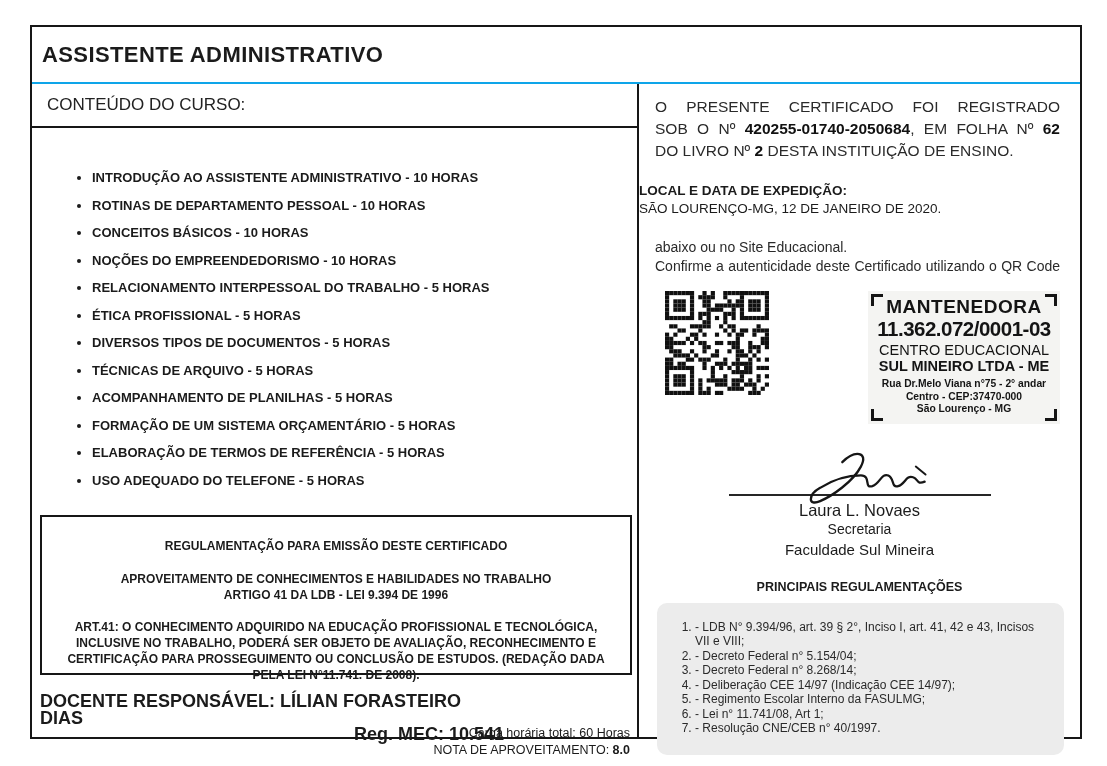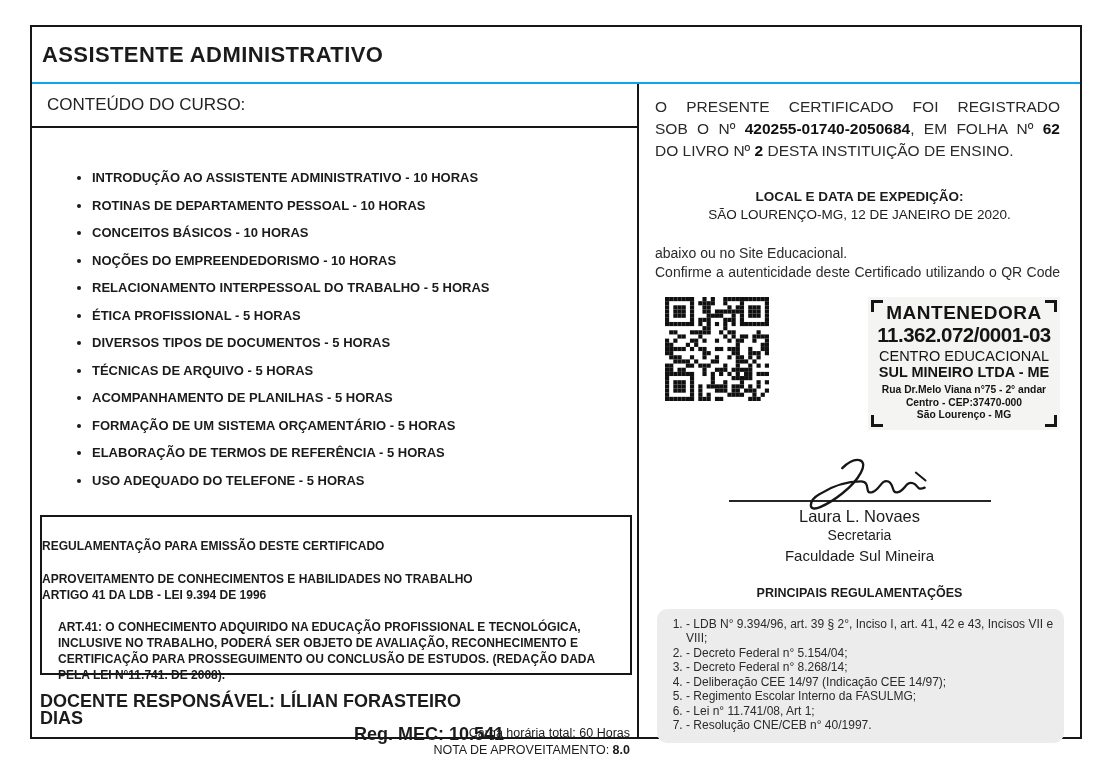--- a/index.html
+++ b/index.html
@@ -18,39 +18,39 @@
 
   
   .left-col { width:607px; border-right:2px solid #161616; position:relative; }
   .left-header { height:44px; border-bottom:2px solid #161616; display:flex; align-items:center;
                  padding-left:15px; font-size:17px; color:#222; }
 
   .course-list { position:absolute; top:80px; left:60px; right:16px; list-style:disc outside; }
   .course-list li { font-size:13px; font-weight:bold; line-height:27.5px; }
 
   .regulation-box { position:absolute; left:8px; top:431px; width:592px; height:160px;
-                    border:2px solid #161616; text-align:left; font-weight:bold; font-size:12px; }
+                    border:2px solid #161616; text-align:center; font-weight:bold; font-size:12px; }
   .reg-box-title { margin-top:22px; }
   .reg-box-sub { margin-top:18px; line-height:16px; }
   .reg-box-body { margin:16px 16px 0 16px; line-height:16px; }
 
   .docente-block { position:absolute; left:8px; top:609px; width:464px; font-weight:bold;
                    font-size:18px; line-height:16.5px; }
   .docente-reg { text-align:right; }
   .carga-block { position:absolute; right:7px; top:641px; text-align:right; font-size:12.5px;
                  line-height:16.5px; }
 
   
   .right-col { flex:1; position:relative; }
   .reg-paragraph { margin:12px 20px 0 16px; font-size:15.5px; line-height:22px; color:#2a2a2a; }
   .reg-line { text-align:justify; }
   .reg-line.jl { text-align-last:justify; }
   .reg-paragraph b { color:#111; }
 
-  .local-block { margin-top:26px; text-align:center; font-size:13.5px; line-height:18px; }
+  .local-block { margin-top:20px; font-size:13.5px; line-height:18px; }
   .local-header { font-weight:bold; }
 
   .confirm-block { margin:20px 20px 0 16px; font-size:14px; line-height:18.5px; color:#2a2a2a; }
   .confirm-line.jl { text-align:justify; text-align-last:justify; }
 
   .codes-row { display:flex; margin:16px 20px 0 26px; justify-content:space-between; align-items:flex-start; }
   .qr-box { width:104px; height:104px; }
   .stamp { position:relative; width:192px; min-height:122px; background:#f4f4f2; text-align:center;
            padding:6px 4px 8px 4px; color:#141414; }
   .stamp-corner { position:absolute; width:12px; height:12px; }
@@ -67,21 +67,21 @@
   .signature-wrap { margin-top:24px; text-align:center; }
   .sig-svg { display:block; margin:0 auto -16px auto; width:210px; height:62px; }
   .sig-line { width:262px; margin:0 auto; border-bottom:2px solid #262626; }
   .sig-name { font-size:16.5px; font-weight:normal; margin-top:5px; }
   .sig-role { font-size:14px; line-height:18px;text-align:center; }
   .sig-inst { font-size:15px; margin-top:3px; }
 
   .regulations-header { margin-top:22px; text-align:center; font-size:12.5px; font-weight:bold; }
   .regulations-box { margin:9px 16px 0 18px; background:#ececec; border-radius:10px;
                      padding:8px 10px 10px 6px; font-size:12px; line-height:14.5px; color:#2a2a2a; }
-  .regulations-box ol { margin:0; padding-left:23px; }
+  .regulations-box ol { margin:9px; padding-left:23px; }
 </style>
 </head>
 <body>
 
 <div class="certificate">
 
   <div class="title-row">
     <h1>ASSISTENTE ADMINISTRATIVO</h1>
   </div>
 

